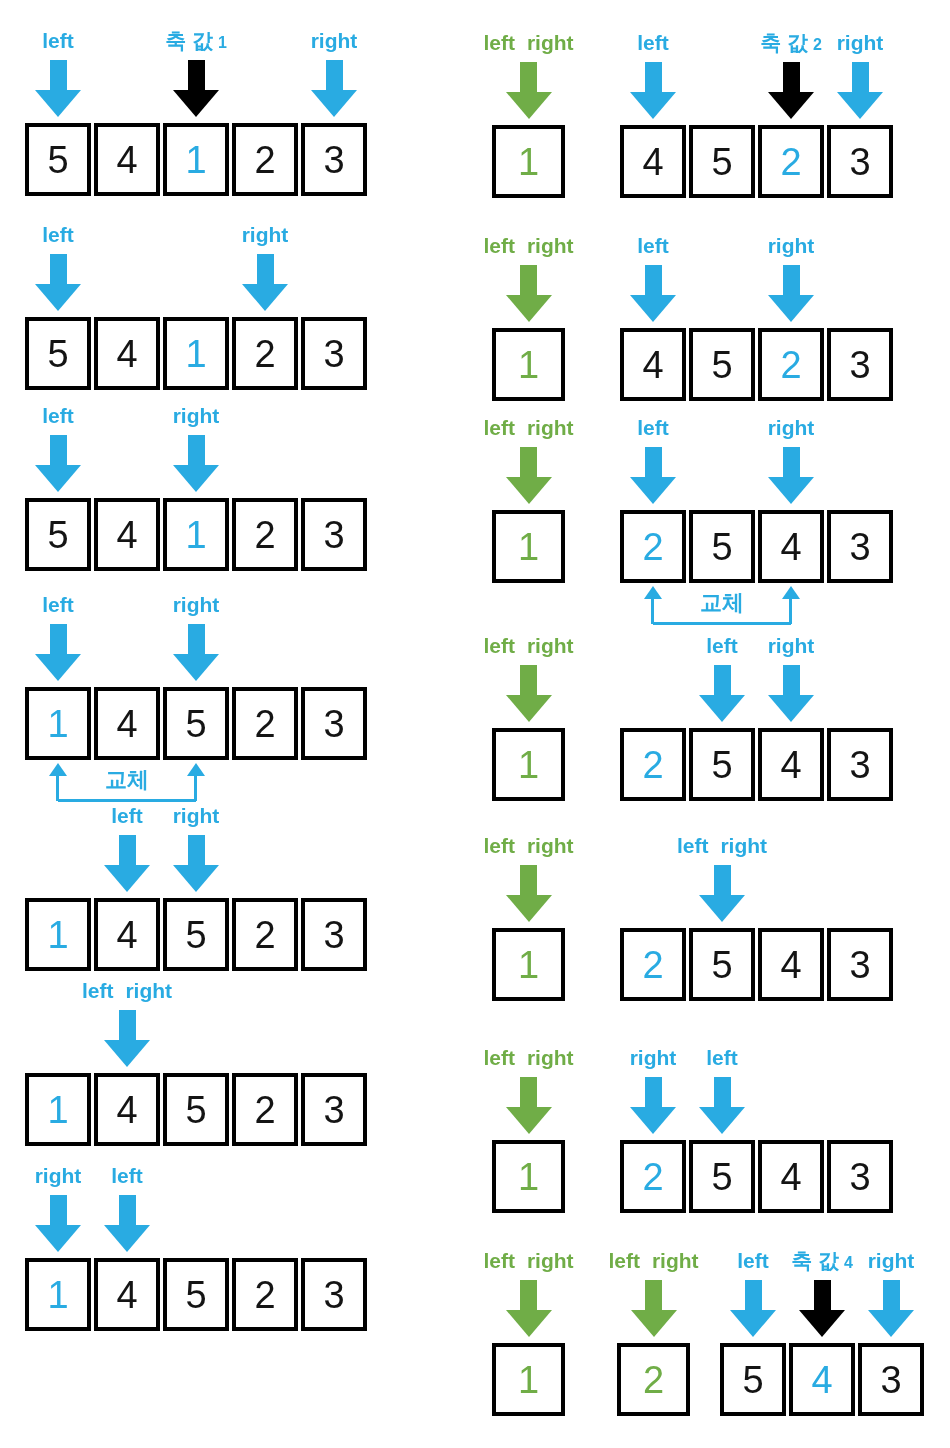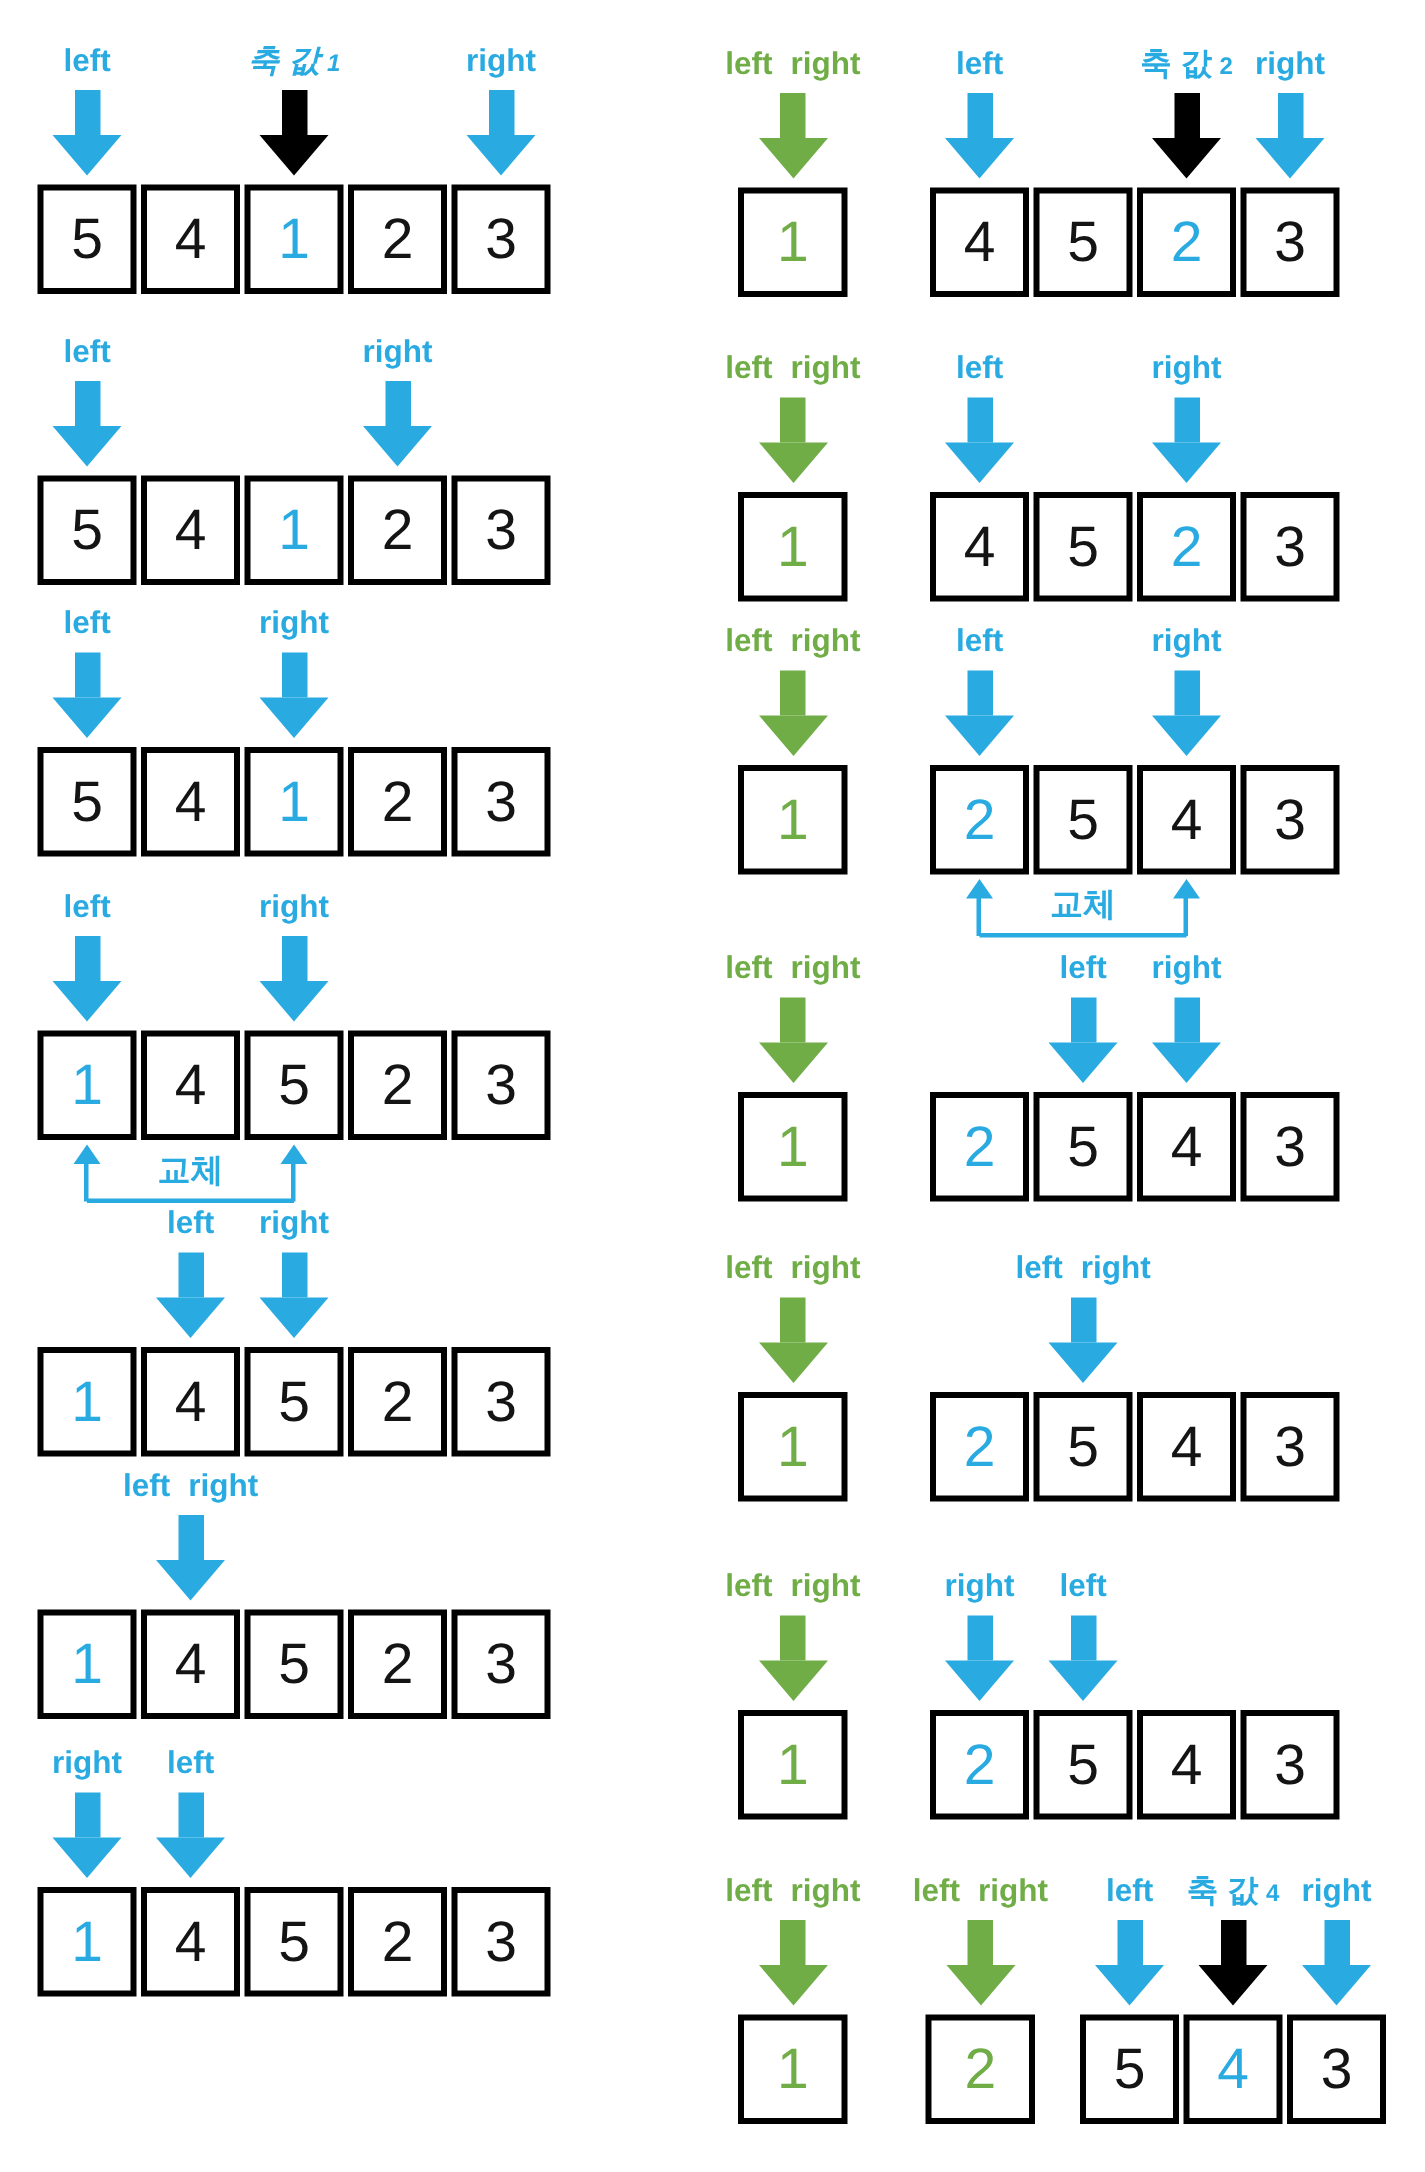--- a/index.html
+++ b/index.html
@@ -48,21 +48,21 @@
       <div class="cell" style="left: 276px; width: 66px;">
         <span style="color: rgb(20, 20, 20);">3</span>
       </div>
       <div class="pointer" style="left: -32px;">
         <div class="pointer-label" style="color: rgb(41, 171, 226);">left</div>
         <div class="arrow">
           <div class="arrow-shaft" style="background: rgb(41, 171, 226);"></div>
           <div class="arrow-head" style="border-top: 27px solid rgb(41, 171, 226);"></div>
         </div>
       </div>
-      <div class="pointer" style="left: 106px; font-style: italic;">
+      <div class="pointer" style="left: 106px;">
         <div class="pointer-label" style="color: rgb(41, 171, 226);"><span>축 값</span><span class="pivot-num">1</span></div>
         <div class="arrow">
           <div class="arrow-shaft" style="background: rgb(0, 0, 0);"></div>
           <div class="arrow-head" style="border-top: 27px solid rgb(0, 0, 0);"></div>
         </div>
       </div>
       <div class="pointer" style="left: 244px;">
         <div class="pointer-label" style="color: rgb(41, 171, 226);">right</div>
         <div class="arrow">
           <div class="arrow-shaft" style="background: rgb(41, 171, 226);"></div>

